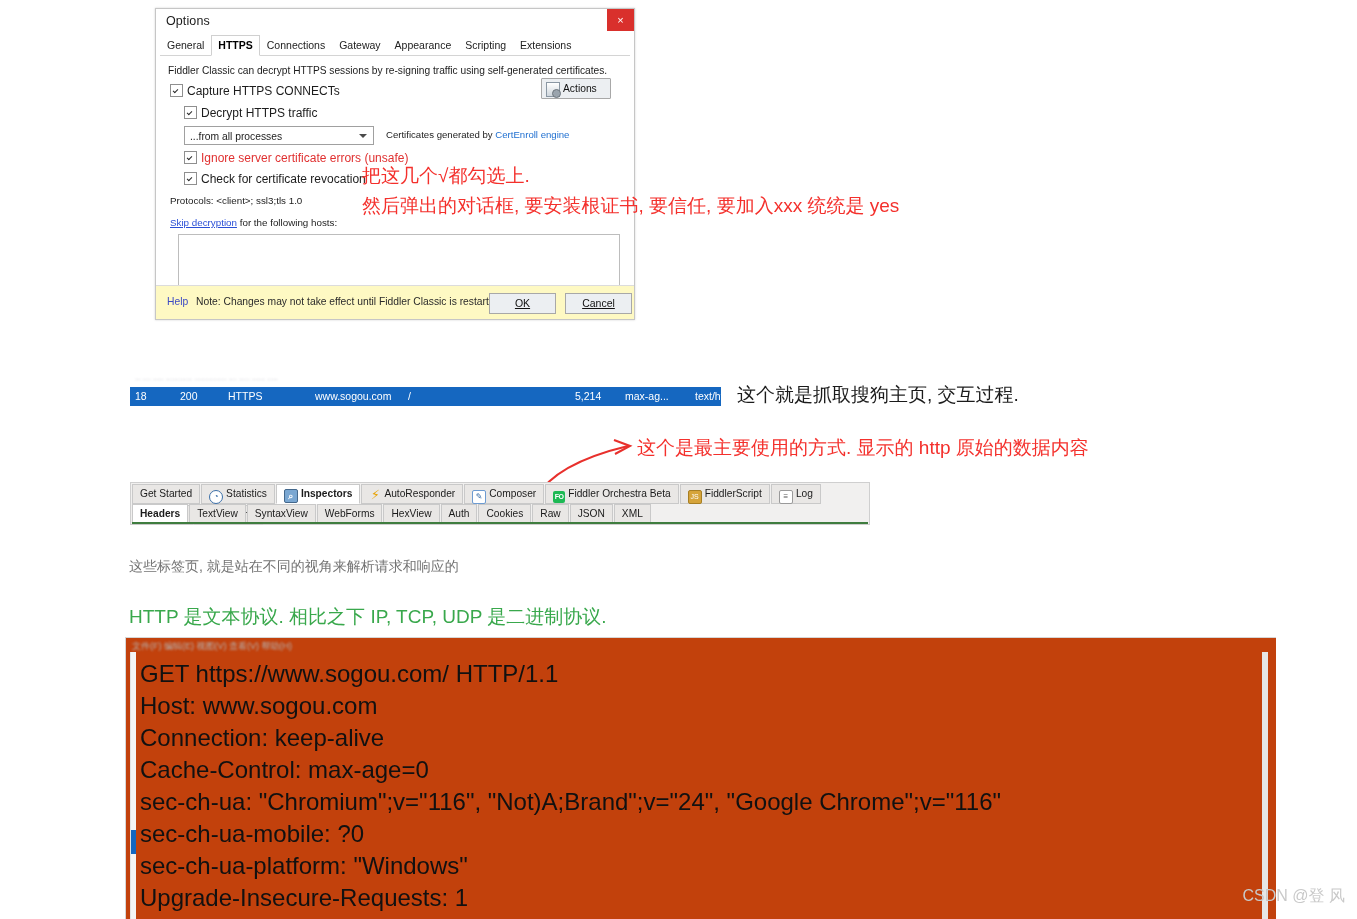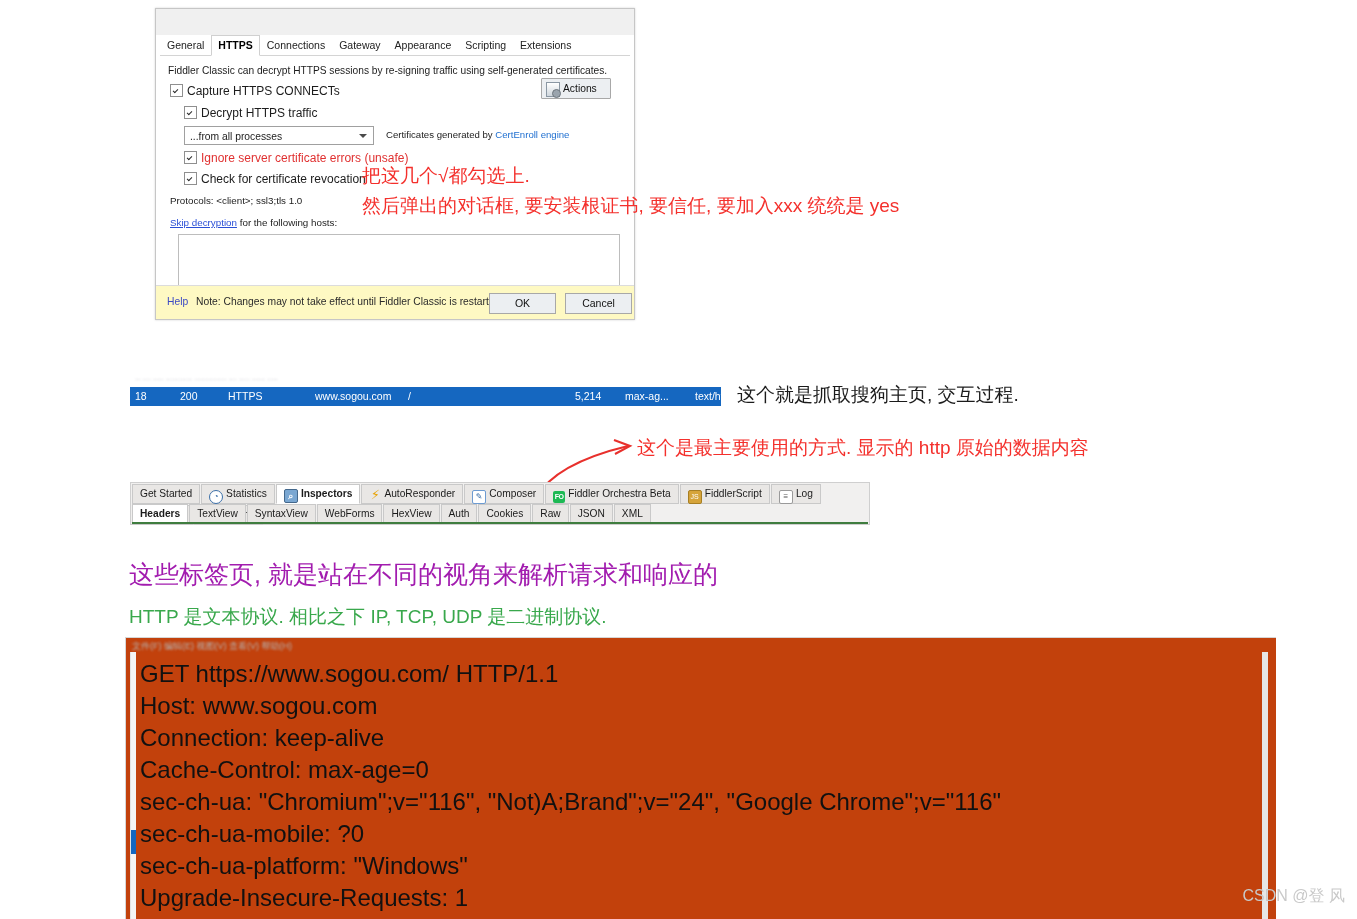--- a/index.html
+++ b/index.html
@@ -99,21 +99,21 @@
   }
   #dialog-footer{
     position:absolute;left:0;right:0;bottom:0;height:33px;background:#fef9c3;
     border-top:1px solid #dcdcdc;
   }
   #help-link{position:absolute;left:11px;top:10px;font-size:10.3px;color:#3b49c4;cursor:pointer;}
   #footer-note{position:absolute;left:40px;top:10px;font-size:10.3px;color:#2b2b2b;}
   .dlg-btn{
     position:absolute;top:7px;width:65px;height:19px;background:#eceff2;
     border:1px solid #a8a8a8;font-size:10.5px;color:#111;line-height:18px;
-    text-align:center;cursor:pointer;
+    text-align:center;cursor:pointer;text-decoration:underline;
   }
   #ok-button{left:333px;}
   #cancel-button{left:409px;}
 
   
   .ann-red{
     color:#f4302c;font-size:19px;line-height:25px;white-space:nowrap;
     font-family:"Liberation Sans","DejaVu Sans",sans-serif;
   }
   #ann-check{left:362px;top:163px;}
@@ -170,21 +170,21 @@
   .ic-filt{background:#fff;border:1.4px solid #2f6fb5;}
   .ic-time{background:transparent;color:#17a2b8;font-size:12px;}
   #tab-underline{
     position:absolute;left:1px;bottom:0;width:736px;height:2px;background:#3f7d3f;
   }
 
   
   #raw-annot{left:490px;top:428px;width:200px;height:100px;pointer-events:none;}
 
   
-  #text-tabs-note{left:129px;top:558px;font-size:25px;color:#a21caf;white-space:nowrap;}
+  #text-tabs-note{left:129px;top:558px;font-size:14px;color:#737373;white-space:nowrap;}
   #text-http-note{left:129px;top:604px;font-size:19px;color:#39a84c;white-space:nowrap;}
 
   
   #raw-panel{
     left:125px;top:637px;width:1150px;height:282px;background:#c2410c;
     border:1px solid #d6d6d6;border-right:none;border-bottom:none;
     overflow:hidden;
   }
   #raw-menu-ghost{
     position:absolute;left:6px;top:2px;font-size:9px;color:#b5b5b5;
@@ -209,20 +209,24 @@
   
   #watermark{
     right:12px;bottom:12px;font-size:16px;color:#c9c9c9;white-space:nowrap;
   }
 </style>
 </head>
 <body>
 
 <div class="abs" id="options-dialog">
 
+  <div id="dialog-titlebar">
+    <div id="dialog-title">Options</div>
+    <div id="dialog-close">×</div>
+  </div>
 
   <div id="dialog-body">
 
     <div id="tabstrip">
         <div class="tab">General</div>
         <div class="tab active">HTTPS</div>
         <div class="tab">Connections</div>
         <div class="tab">Gateway</div>
         <div class="tab">Appearance</div>
         <div class="tab">Scripting</div>

